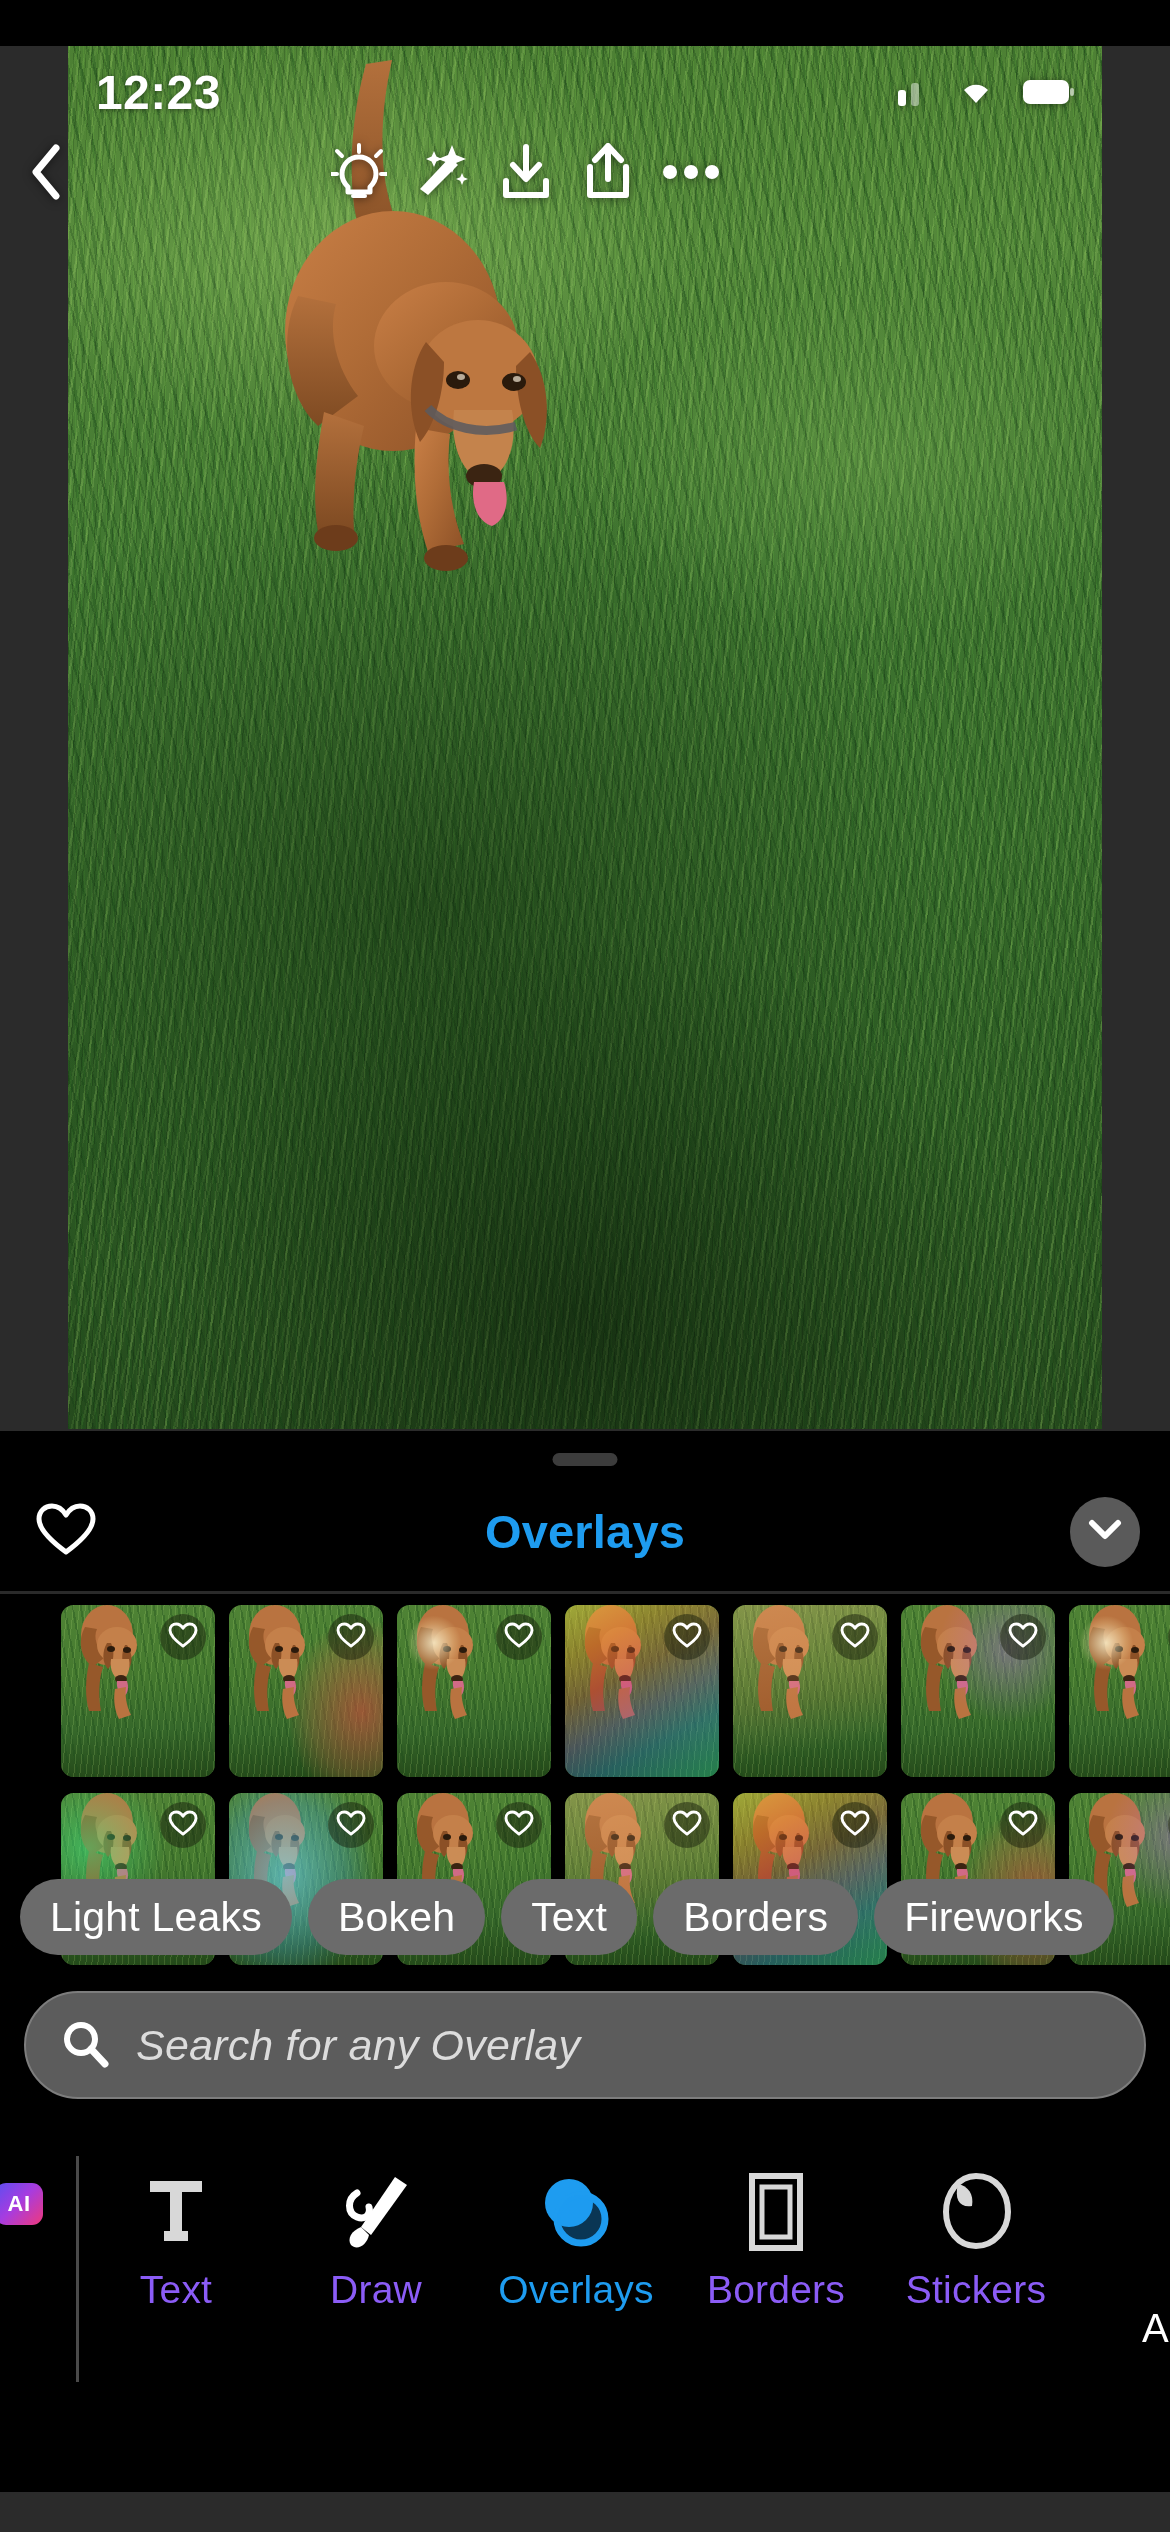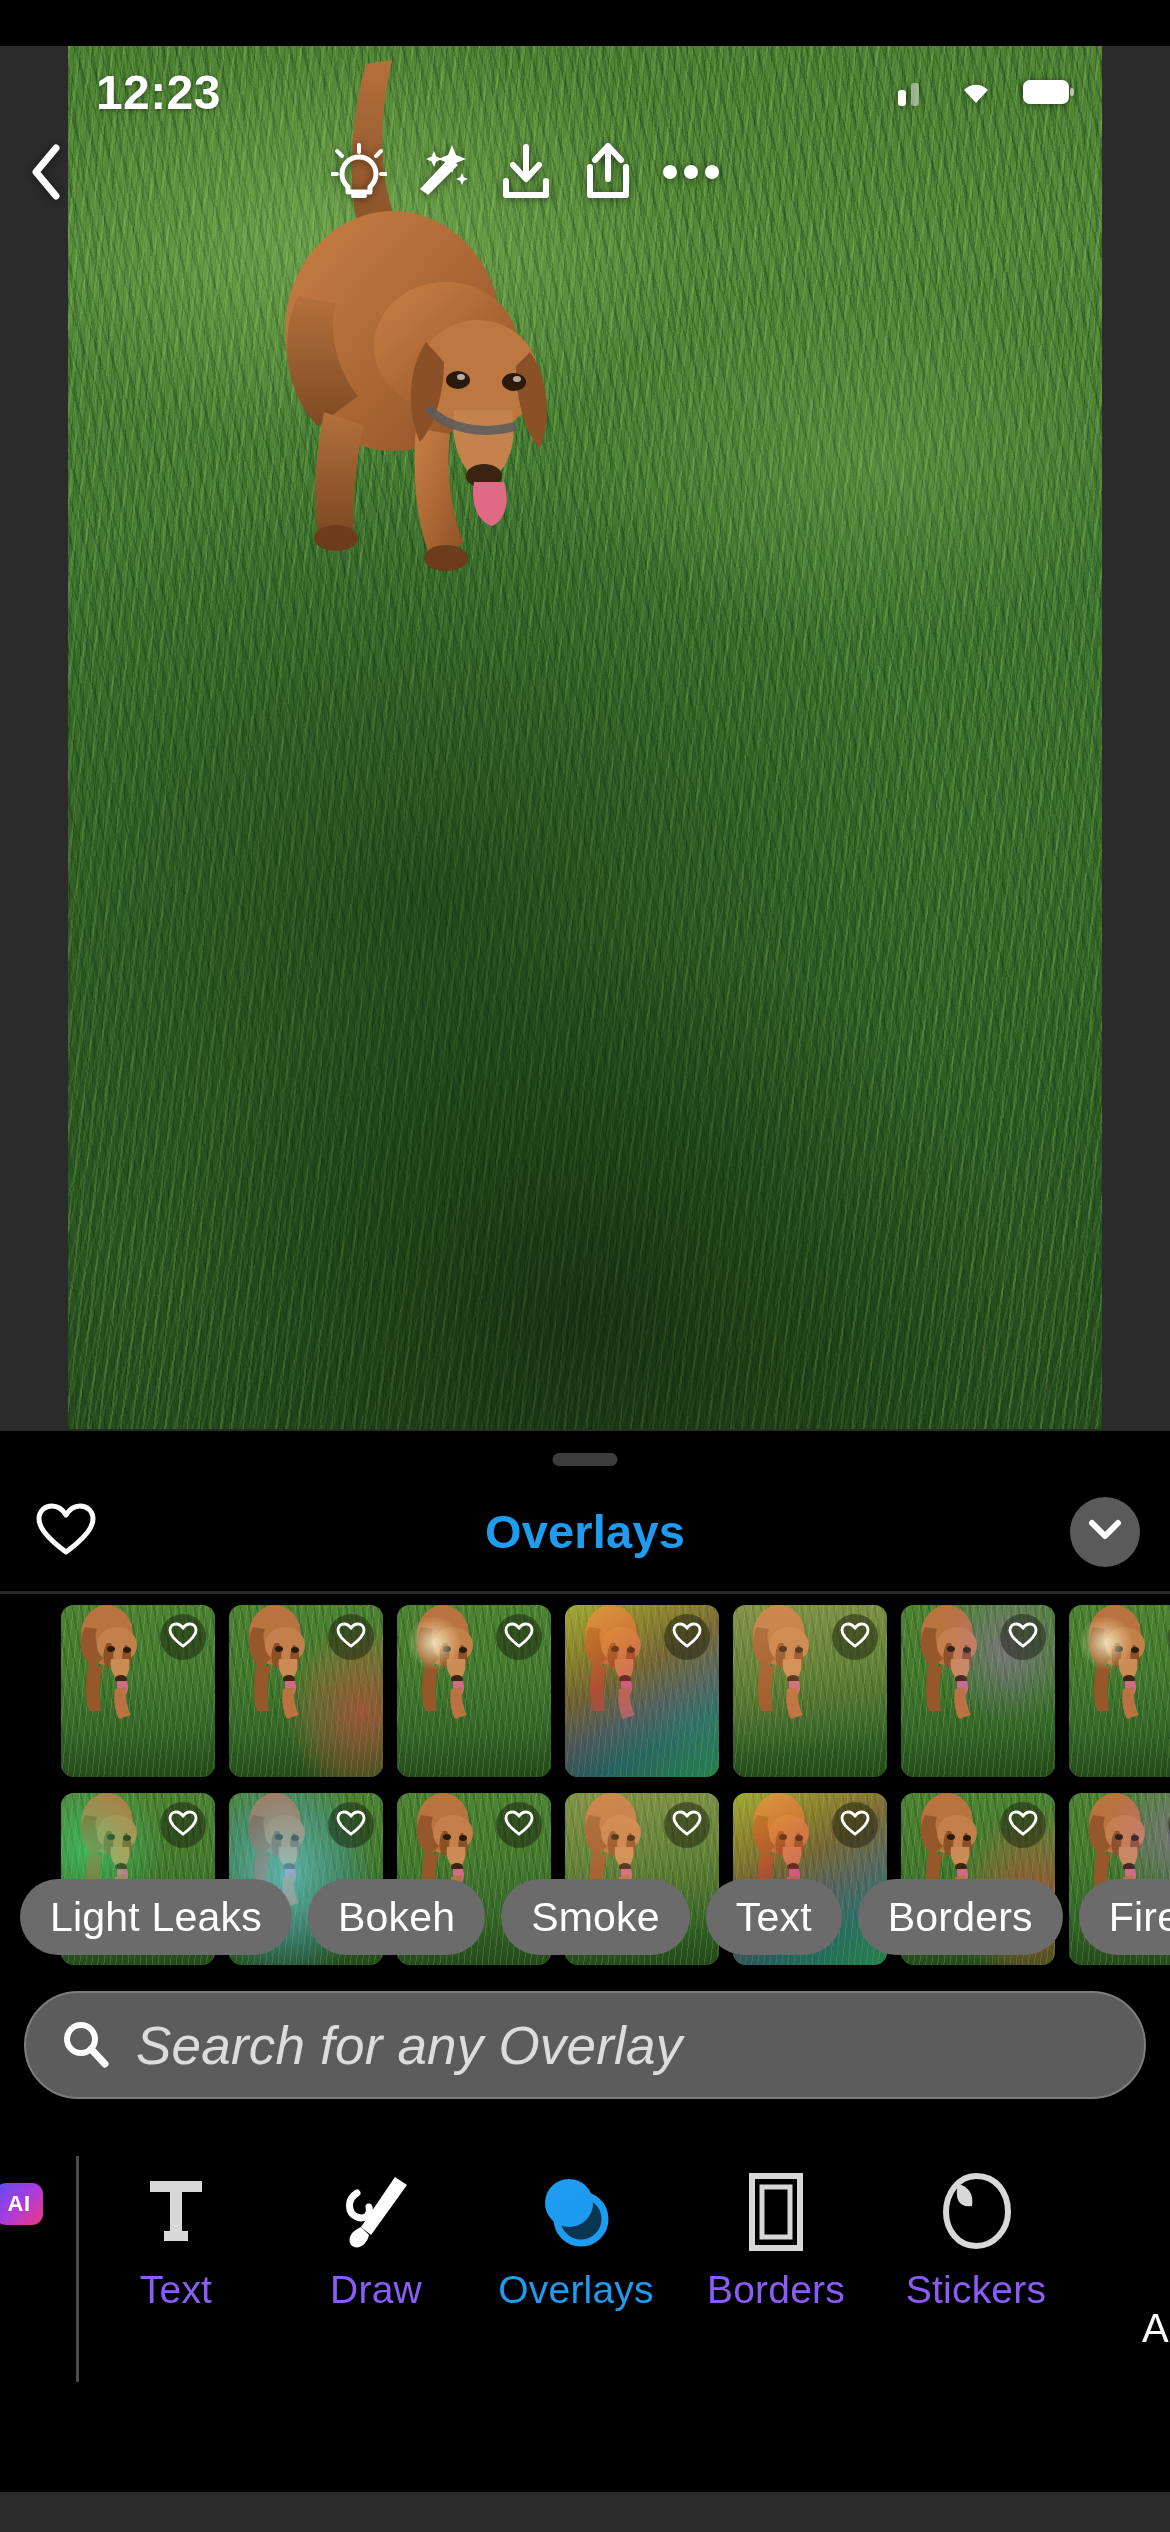--- a/index.html
+++ b/index.html
@@ -162,21 +162,21 @@
     cursor:pointer;
   }
 
   
   .searchbar{
     position:absolute; left:24px; top:560px; width:1122px; height:108px;
     border-radius:54px; background:#5c5c5c; border:2px solid #7d7d7d;
     display:flex; align-items:center; padding:0 34px; gap:26px; cursor:text;
   }
   .search-ph{
-    color:#dcdcdc; font-size:53px; font-style:italic; letter-spacing:.2px;
+    color:#dcdcdc; font-size:43px; font-style:italic; letter-spacing:.2px;
     background:transparent; border:none; outline:none; width:100%;
     font-family:"Liberation Sans", sans-serif;
   }
   .search-ph::placeholder{ color:#dcdcdc; opacity:1; }
 
   
   .scroll-track{
     position:absolute; left:0; top:692px; width:1170px; height:6px; background:#1b1b1b;
   }
   .scroll-thumb{
@@ -716,21 +716,20 @@
 </svg></div>
             <div class="tfx fx-violet"></div>
             <div class="theart"></div>
           </div>
         </div>
     </div>
 
     <div class="chips" id="chips">
         <div class="chip">Light Leaks</div>
         <div class="chip">Bokeh</div>
-        <div class="chip">Smoke</div>
         <div class="chip">Text</div>
         <div class="chip">Borders</div>
         <div class="chip">Fireworks</div>
       </div>
 
     <div class="searchbar">
       <span>
         <svg width="50" height="50" viewBox="0 0 50 50">
           <circle cx="21" cy="21" r="14" stroke="#fff" stroke-width="6" fill="none"></circle>
           <line x1="31" y1="31" x2="45" y2="46" stroke="#fff" stroke-width="7" stroke-linecap="round"></line>

